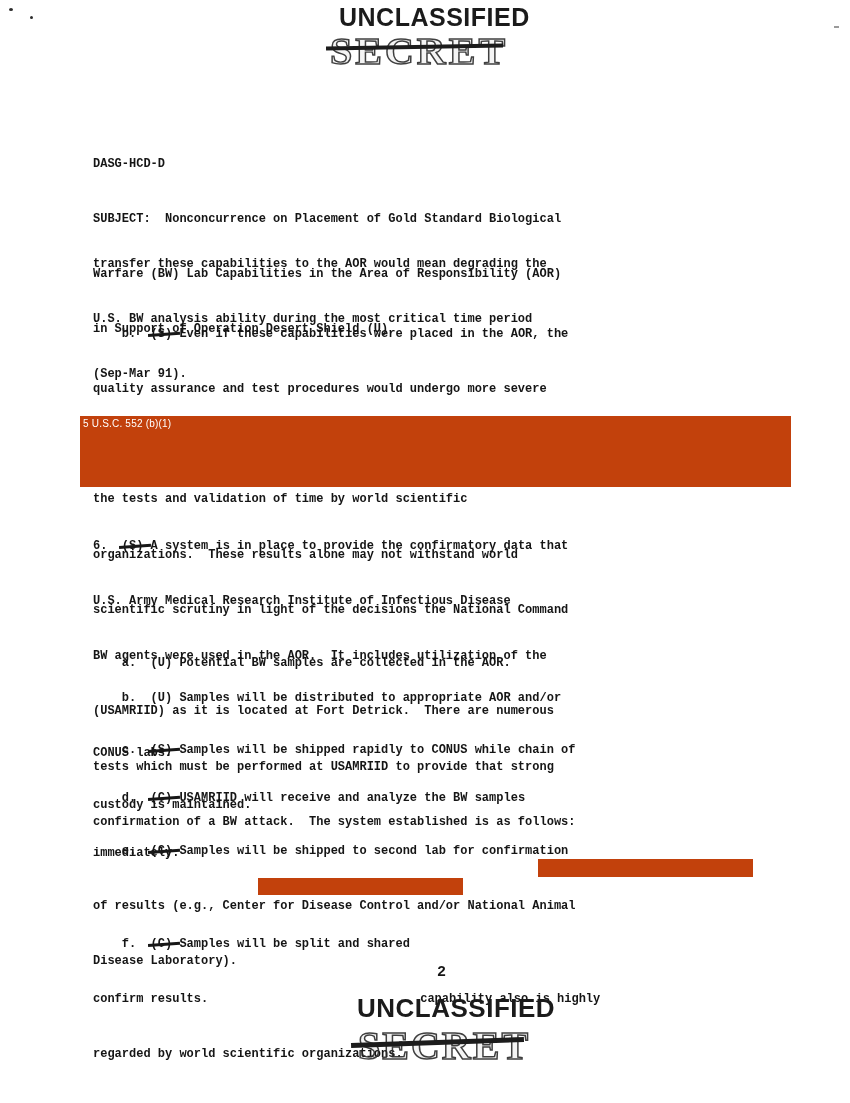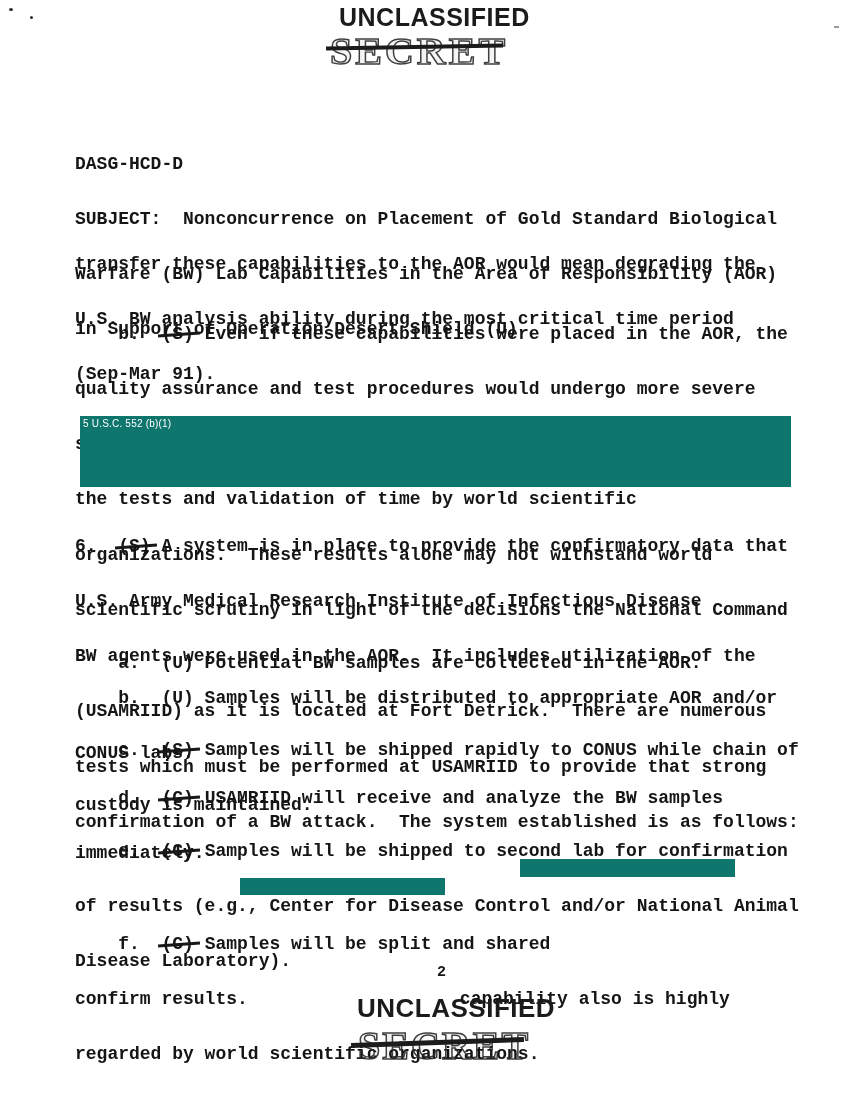--- a/index.html
+++ b/index.html
@@ -21,31 +21,31 @@
   @supports (-webkit-text-stroke: 1px #000) {
     .stamp { color:rgba(0,0,0,0.05); -webkit-text-stroke:1.5px #2b2b2b; }
   }
   .stamp-top    { top:28px;   left:330px; font-size:40px; letter-spacing:3px; transform:scaleY(0.95); }
   .stamp-bottom { top:1022px; left:358px; font-size:40px; letter-spacing:2px; }
   .stamp-strike { position:absolute; background:#1c1c1c; }
   .strike-top    { left:326px; top:45px;   width:177px; height:4px; transform:rotate(-1deg); }
   .strike-bottom { left:351px; top:1040px; width:173px; height:5px; transform:rotate(-2deg); }
   
   .block {
-    position:absolute; left:75px; font-size:18px; line-height:18.4px;
+    position:absolute; left:93px; font-size:12px; line-height:18.4px;
     font-weight:bold; white-space:pre;
   }
   .ln { white-space:pre; height:18.4px; }
   .mark { position:relative; display:inline-block; }
   .mark::after {
     content:""; position:absolute; left:-3px; right:-7px; top:8px; height:2.8px;
     background:#171717; transform:rotate(-4deg);
   }
   
-  .redact { background:#0f766e; position:absolute; overflow:hidden; }
+  .redact { background:#c2410c; position:absolute; overflow:hidden; }
   .redact-label {
     font-family:"Liberation Sans", sans-serif; font-size:10px; font-weight:normal;
     color:#ffffff; line-height:12px; padding:2px 0 0 3px; white-space:pre;
     letter-spacing:0.2px;
   }
   .redact-main { left:80px; top:416px; width:711px; height:71px; }
   .redact-f1 { left:445px; top:-2px; width:215px; height:18px; }
   .redact-f2 { left:165px; top:17px;  width:205px; height:17px; }
   .gap-f2 { display:inline-block; width:212px; }
   .pnum { position:absolute; left:437px; top:964px; font-size:15px; font-weight:bold; font-family:"Liberation Mono",monospace; }

